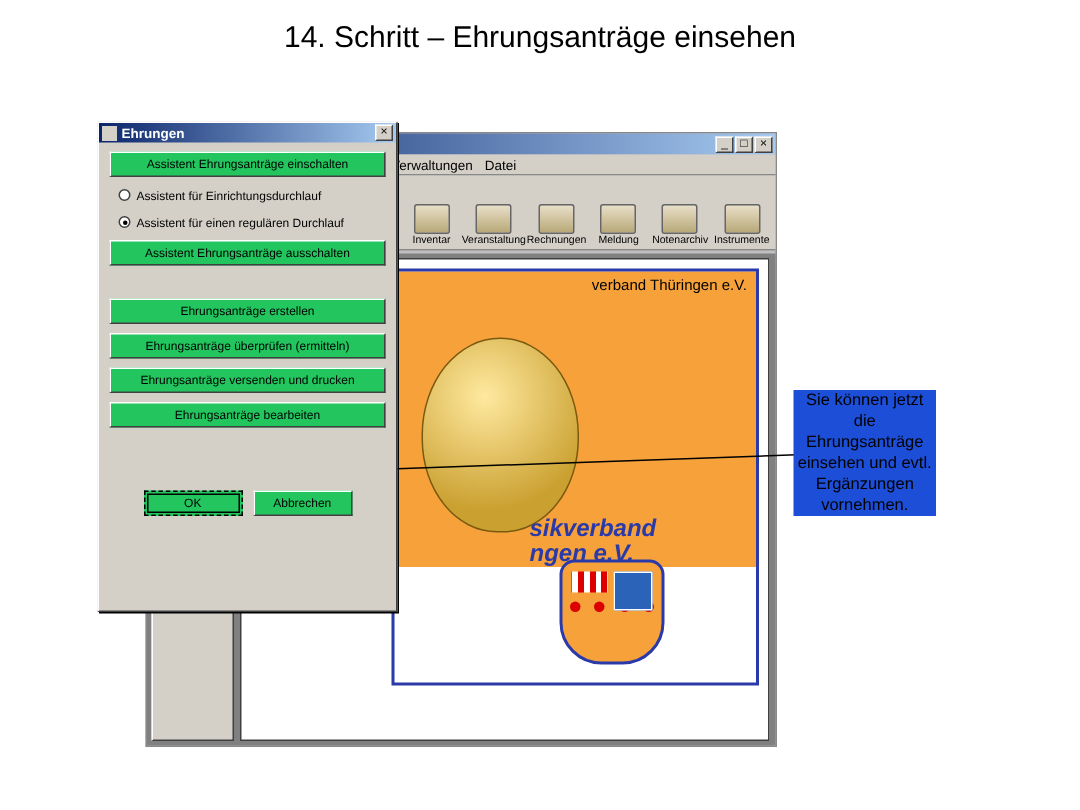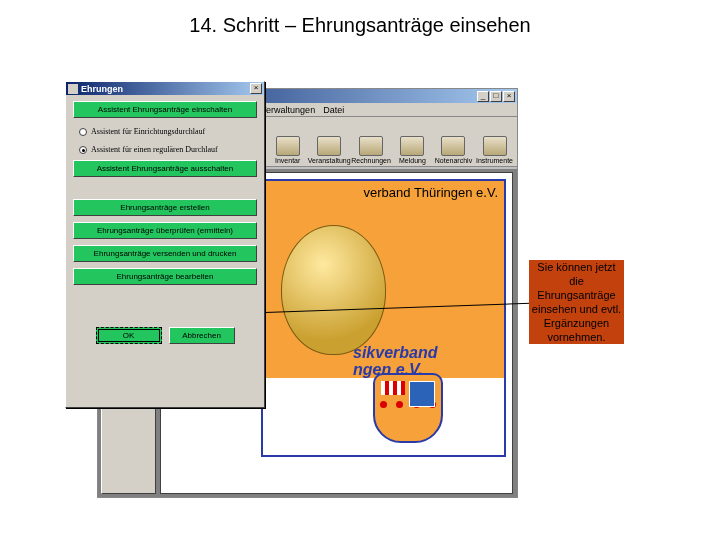--- a/index.html
+++ b/index.html
@@ -16,39 +16,39 @@
   .toolbar { height:50px; background:#d4d0c8; display:flex; align-items:center; padding:2px 3px; gap:2px; border-bottom:1px solid #888; }
   .logo { width:42px; height:42px; background:#fff; border:1px solid #888; display:flex; align-items:center; justify-content:center; color:#0a6b2c; font-weight:700; font-size:8px; }
   .tbitem { width:40px; height:44px; display:flex; flex-direction:column; align-items:center; justify-content:flex-end; font-size:7px; text-align:center; }
   .tbicon { width:24px; height:20px; background:linear-gradient(#e8dfc8,#b8a878); border:1px solid #666; border-radius:2px; margin-bottom:1px; }
   .workspace { position:absolute; left:0; top:80px; right:0; bottom:0; background:#808080; }
   .sidebar { position:absolute; left:3px; top:3px; width:55px; bottom:3px; background:#d4d0c8; border:1px solid #fff; border-right-color:#404040; border-bottom-color:#404040; display:flex; flex-direction:column; align-items:center; padding-top:3px; gap:3px; }
   .sbitem { width:48px; display:flex; flex-direction:column; align-items:center; font-size:7px; text-align:center; }
   .sbicon { width:26px; height:22px; background:linear-gradient(#ecebe5,#b9b6a8); border:1px solid #666; border-radius:2px; margin-bottom:1px; }
   .canvas { position:absolute; left:62px; right:4px; top:3px; bottom:3px; background:#fff; border:1px solid #404040; overflow:hidden; }
   .poster { position:absolute; right:6px; top:6px; width:245px; height:278px; border:2px solid #2a3aa8; background:linear-gradient(180deg,#f6a13a 0%,#f6a13a 72%,#fff 72%); }
-  .poster-title { font-size:13px; color:#000; text-align:right; padding:4px 6px; }
+  .poster-title { font-size:10px; color:#000; text-align:right; padding:4px 6px; }
   .poster-text { position:absolute; left:90px; top:150px; color:#2a3aa8; font-weight:700; font-size:16px; font-style:italic; line-height:17px;margin-top:13px; }
   .tuba { position:absolute; left:18px; top:44px; width:105px; height:130px; background:radial-gradient(circle at 40% 30%, #ffe9a0, #caa030 70%); border-radius:50% 50% 48% 48%; border:1px solid #7a5a10; }
   .crest { position:absolute; left:110px; bottom:12px; width:70px; height:70px; background:#f6a13a; border:2px solid #2a3aa8; border-radius:10px 10px 40% 40%; }
   .crest::before { content:""; position:absolute; left:6px; top:6px; width:24px; height:14px; background:repeating-linear-gradient(90deg,#fff 0 4px,#d00 4px 8px); }
   .crest::after { content:""; position:absolute; right:6px; top:6px; width:24px; height:24px; background:#2a63b8; border:1px solid #fff; }
   .crest .pawline { position:absolute; left:0; right:0; top:26px; height:16px; display:flex; justify-content:space-around; }
   .crest .paw { width:7px; height:7px; background:#d00; border-radius:50%; }
   .dialog { position:absolute; left:65px; top:81px; width:200px; height:327px; background:#d4d0c8; border:1px solid #fff; border-right-color:#404040; border-bottom-color:#404040; box-shadow:1px 1px 0 #000; }
   .dialog .titlebar { height:13px; }
   .dlg-body { padding:6px 7px; font-size:8px; color:#000; display:flex; flex-direction:column; gap:6px; }
   .dlg-btn { height:17px; background:#22c55e; border:1px solid #fff; border-right-color:#404040; border-bottom-color:#404040; font-size:8px; text-align:center; line-height:15px; white-space:nowrap; overflow:hidden; padding:0 3px; }
-  .radio-row { display:flex; align-items:flex-end; gap:4px; padding-left:6px; height:12px;font-family:Liberation Serif, serif; }
+  .radio-row { display:flex; align-items:center; gap:4px; padding-left:6px; height:12px; }
   .radio { width:8px; height:8px; border:1px solid #404040; border-radius:50%; background:#fff; display:inline-block; }
   .radio.sel::after { content:""; display:block; width:3px; height:3px; background:#000; border-radius:50%; margin:1.5px; }
   .dlg-footer { display:flex; gap:7px; justify-content:center; margin-top:4px; }
   .dlg-footer .dlg-btn { width:66px;margin-top:32px; }
   .dlg-footer .dlg-btn.focus { border:1px dashed #000; outline:1px solid #000; outline-offset:-3px; }
-  .callout { position:absolute; left:529px; top:260px; width:95px; font-size:11px; text-align:center; line-height:14px; background:#c2410c; }
+  .callout { position:absolute; left:529px; top:260px; width:95px; font-size:11px; text-align:center; line-height:14px; background:#1d4ed8; }
   .callout-line { position:absolute; left:265px; top:312px; width:266px; height:1px; background:#000; transform-origin:left center; transform:rotate(-2.0deg); }
 </style>
 </head>
 <body>
 
 <div class="slide-title">14. Schritt – Ehrungsanträge einsehen</div>
 
 <div class="app-window">
   <div class="titlebar">
     <span class="ticon"></span>

